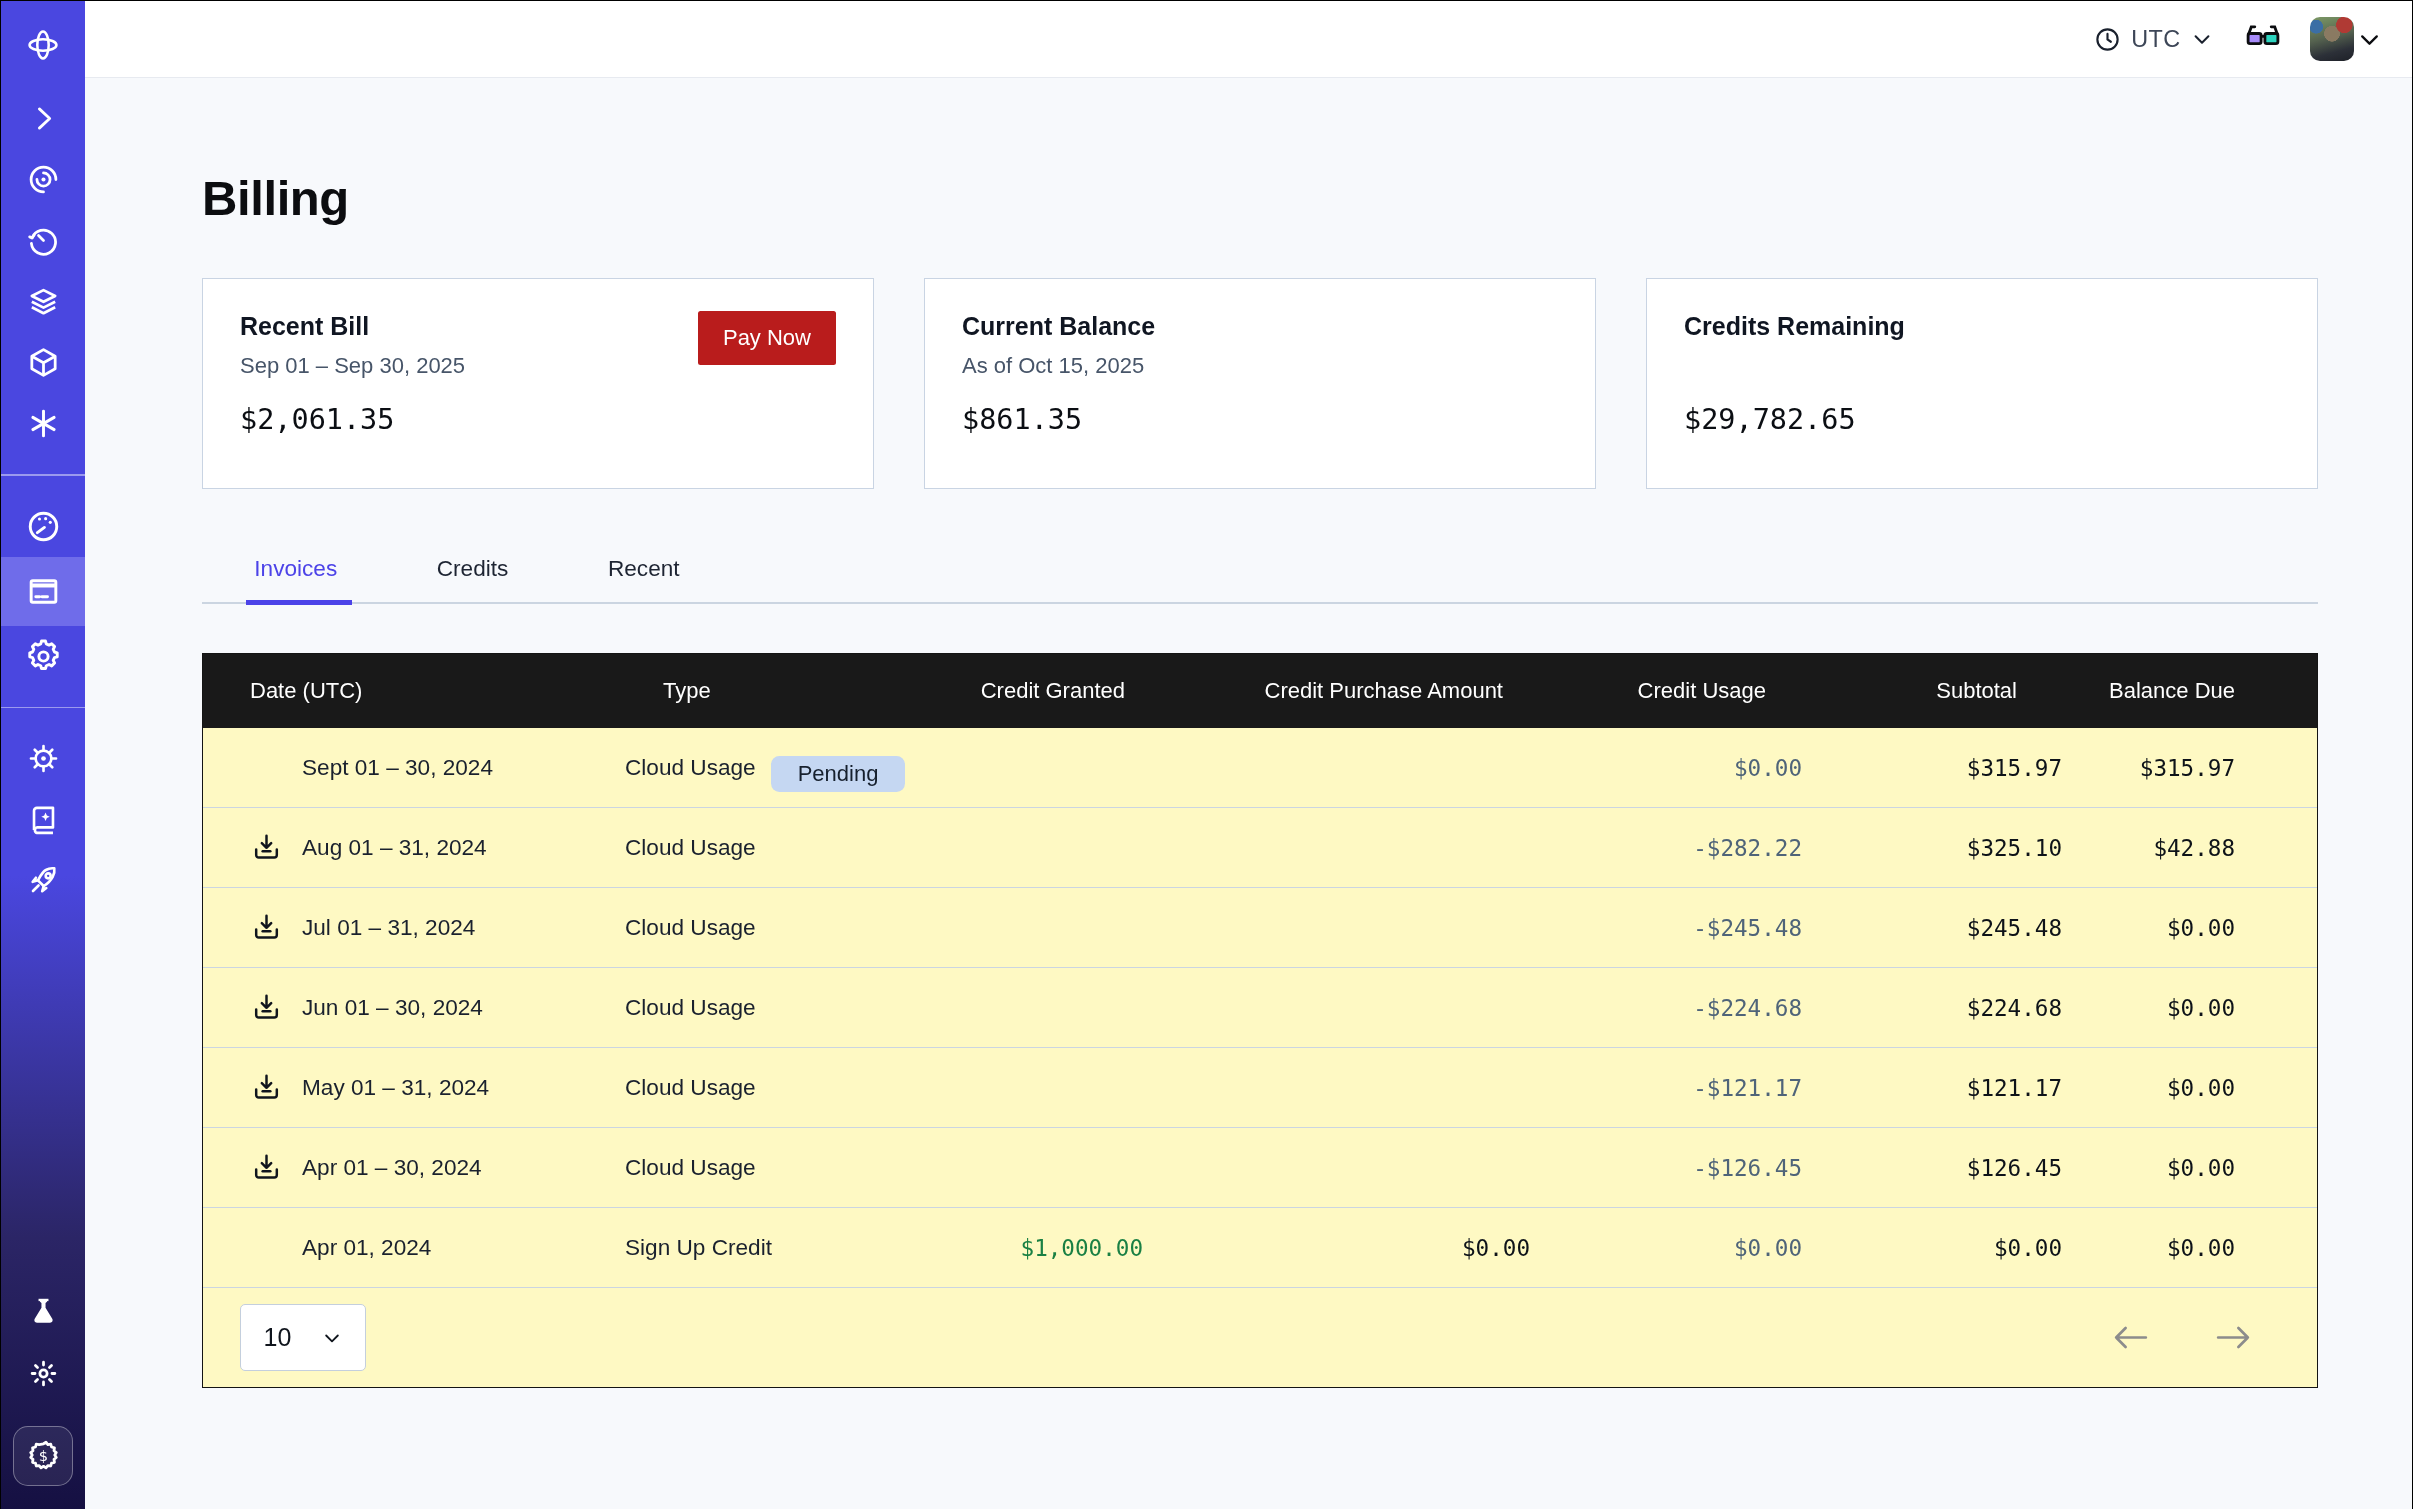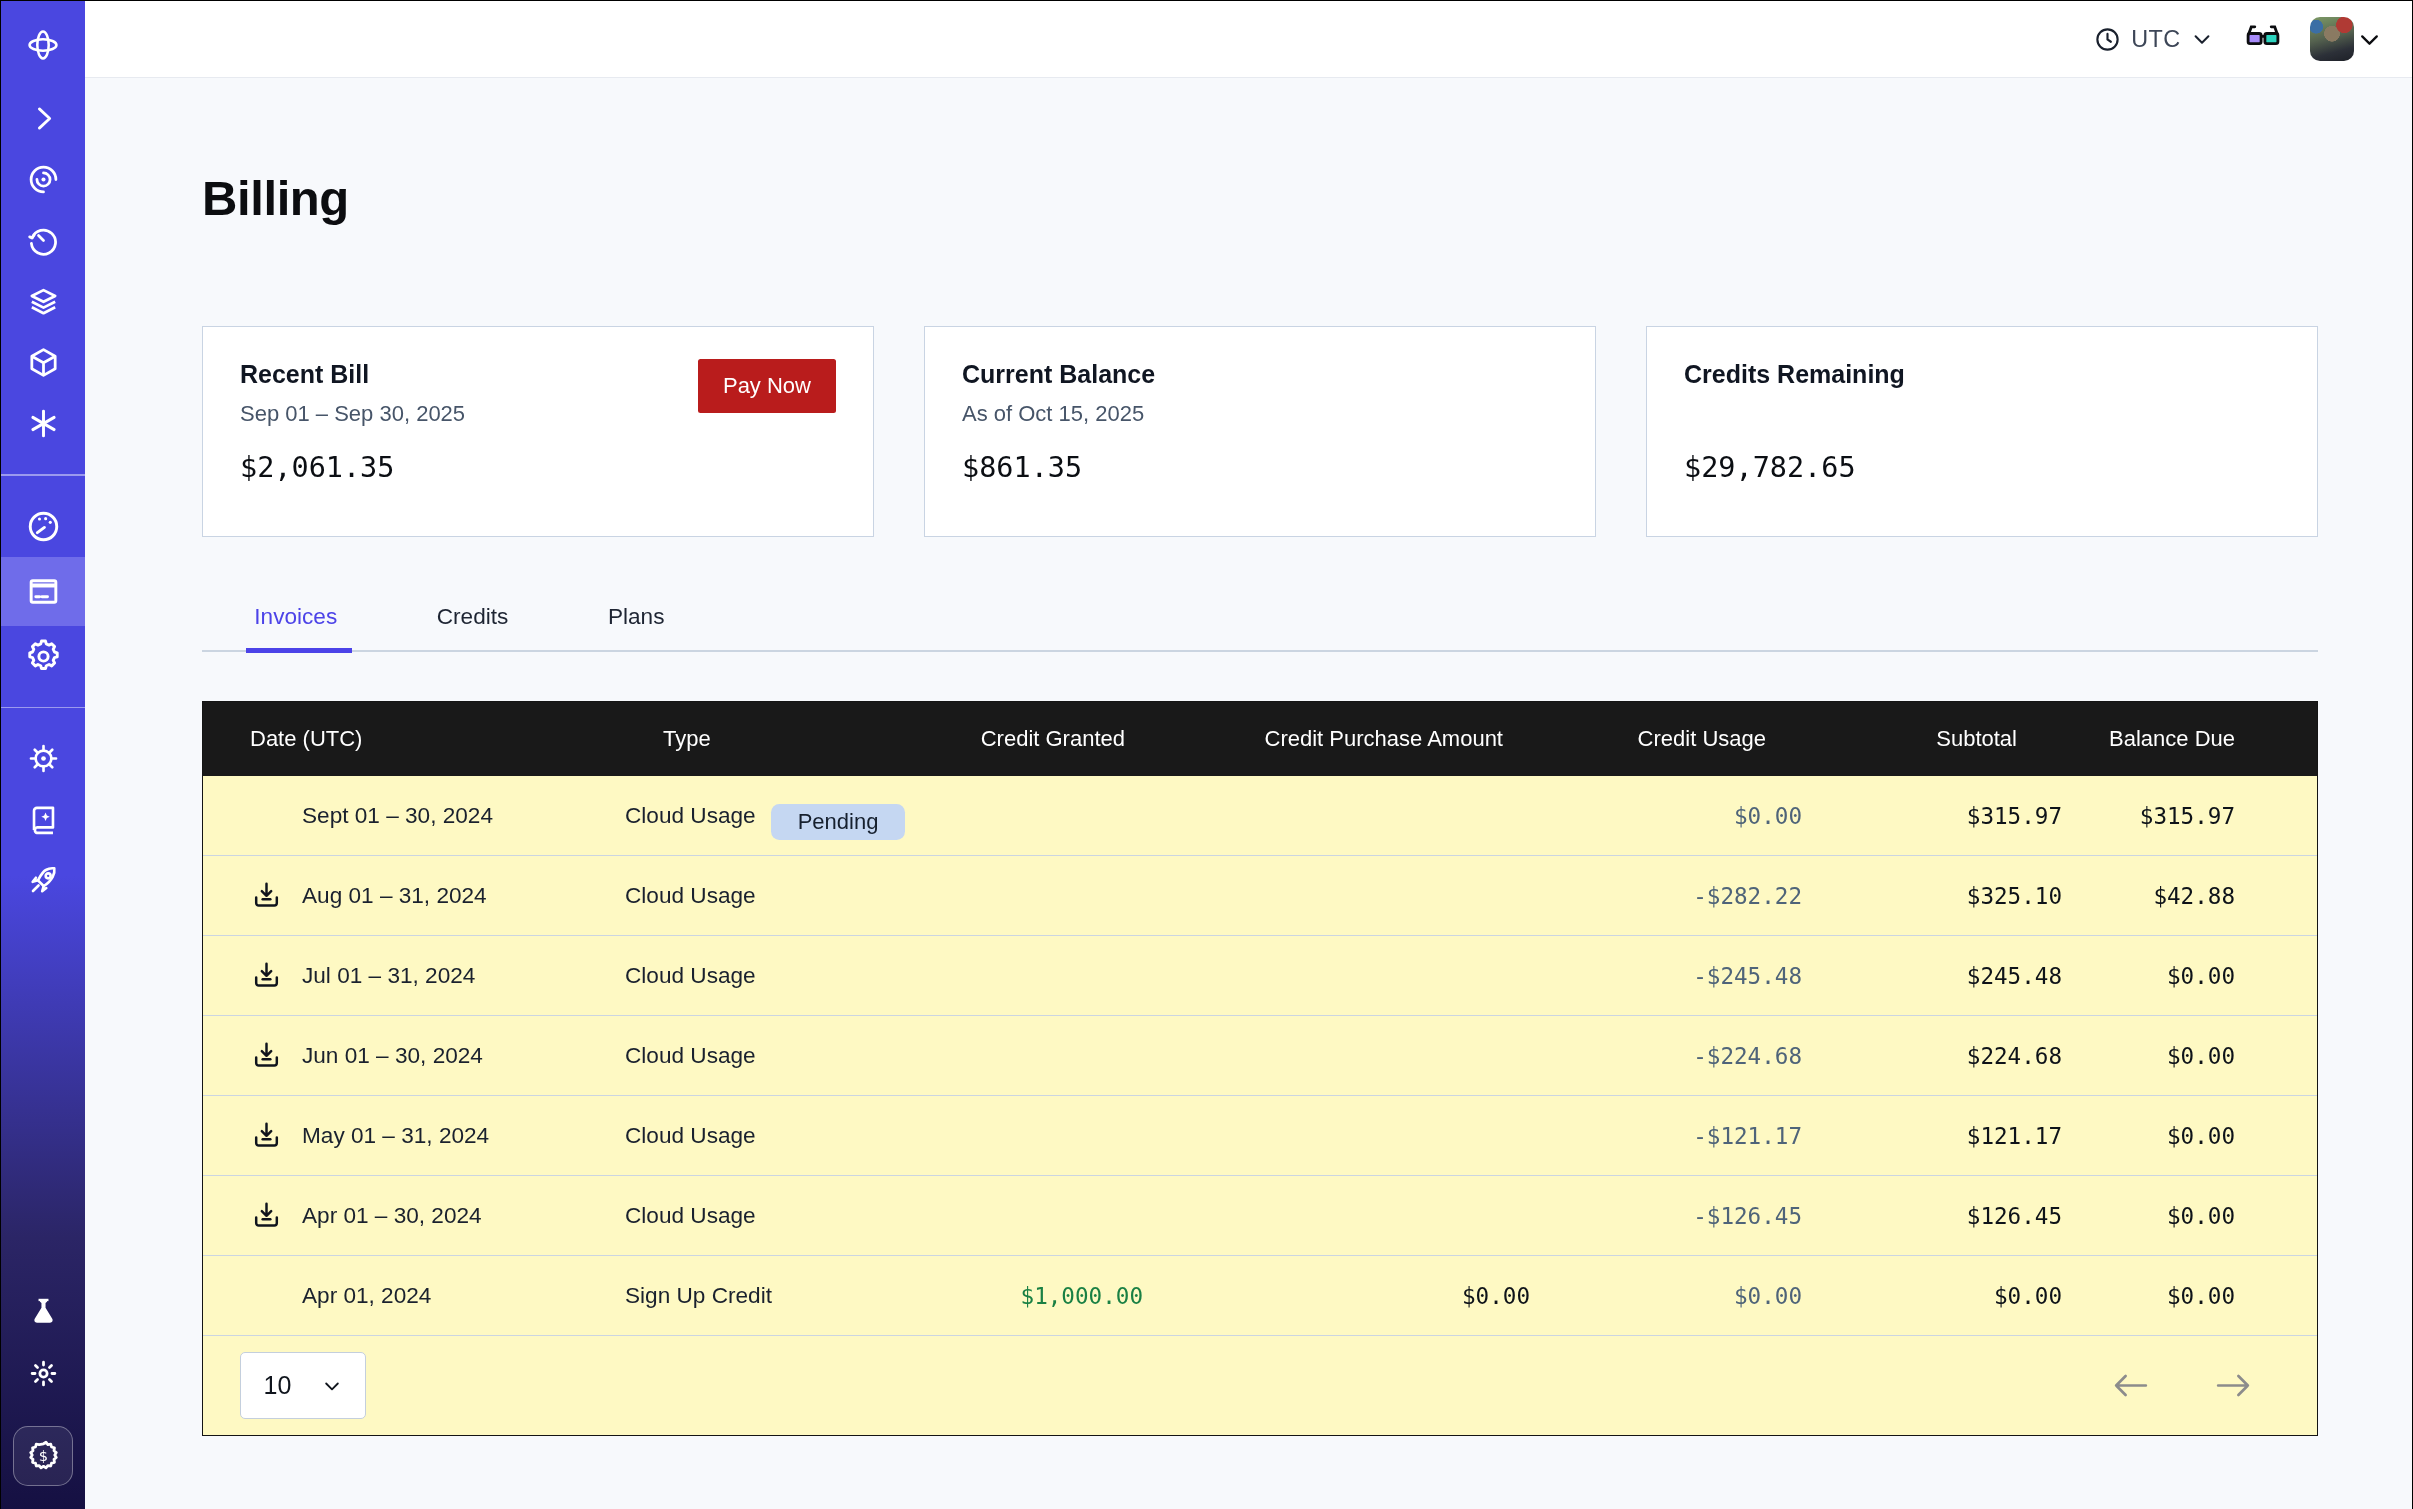--- a/index.html
+++ b/index.html
@@ -48,21 +48,21 @@
       radial-gradient(circle at 14% 22%, #3b6ea5 0 13%, transparent 14%),
       radial-gradient(circle at 50% 38%, #8a7a62 0 22%, transparent 23%),
       linear-gradient(165deg, #7d9a66 0%, #55624f 45%, #2c3038 75%, #1d2027 100%);
   }
   .caret { cursor: pointer; }
 
   
   .main { position: absolute; left: 84px; top: 77px; right: 0; bottom: 0; padding: 92px 94px 0 117px; }
   .page-title { font-size: 49px; font-weight: 700; letter-spacing: -0.4px; color: #0c0d10; }
 
-  .cards { display: flex; gap: 50px; margin-top: 100px; }
+  .cards { display: flex; gap: 50px; margin-top: 52px; }
   .card {
     flex: 1; height: 211px; background: #fff; border: 1.7px solid #c9d4e3;
     padding: 33px 37px; position: relative;
   }
   .card-title { font-size: 25px; font-weight: 700; color: #101622; }
   .card-subtitle { font-size: 22px; color: #475569; margin-top: 11.7px; min-height: 27px; }
   .card-amount { font-family: "DejaVu Sans Mono", monospace; font-size: 28.5px; color: #0b0e13; margin-top: 23.4px; }
   .pay-btn {
     position: absolute; right: 37px; top: 32px; background: #b91c1c; color: #fff;
     font-size: 22px; padding: 14.2px 25px; border: none; border-radius: 2.5px; cursor: pointer;
@@ -256,21 +256,21 @@
     <div class="card">
       <div class="card-title">Credits Remaining</div>
       <div class="card-subtitle"></div>
       <div class="card-amount">$29,782.65</div>
     </div>
   </section>
 
   <nav class="tabs">
       <div class="tab active">Invoices</div>
       <div class="tab">Credits</div>
-      <div class="tab">Plans</div>
+      <div class="tab">Recent</div>
     </nav>
 
   <section class="table-wrap">
     <div class="tgrid thead">
         <div class="th cell-left">Date (UTC)</div>
         <div class="th cell-left">Type</div>
         <div class="th cell-right">Credit Granted</div>
         <div class="th cell-right">Credit Purchase Amount</div>
         <div class="th cell-right">Credit Usage</div>
         <div class="th cell-right">Subtotal</div>

